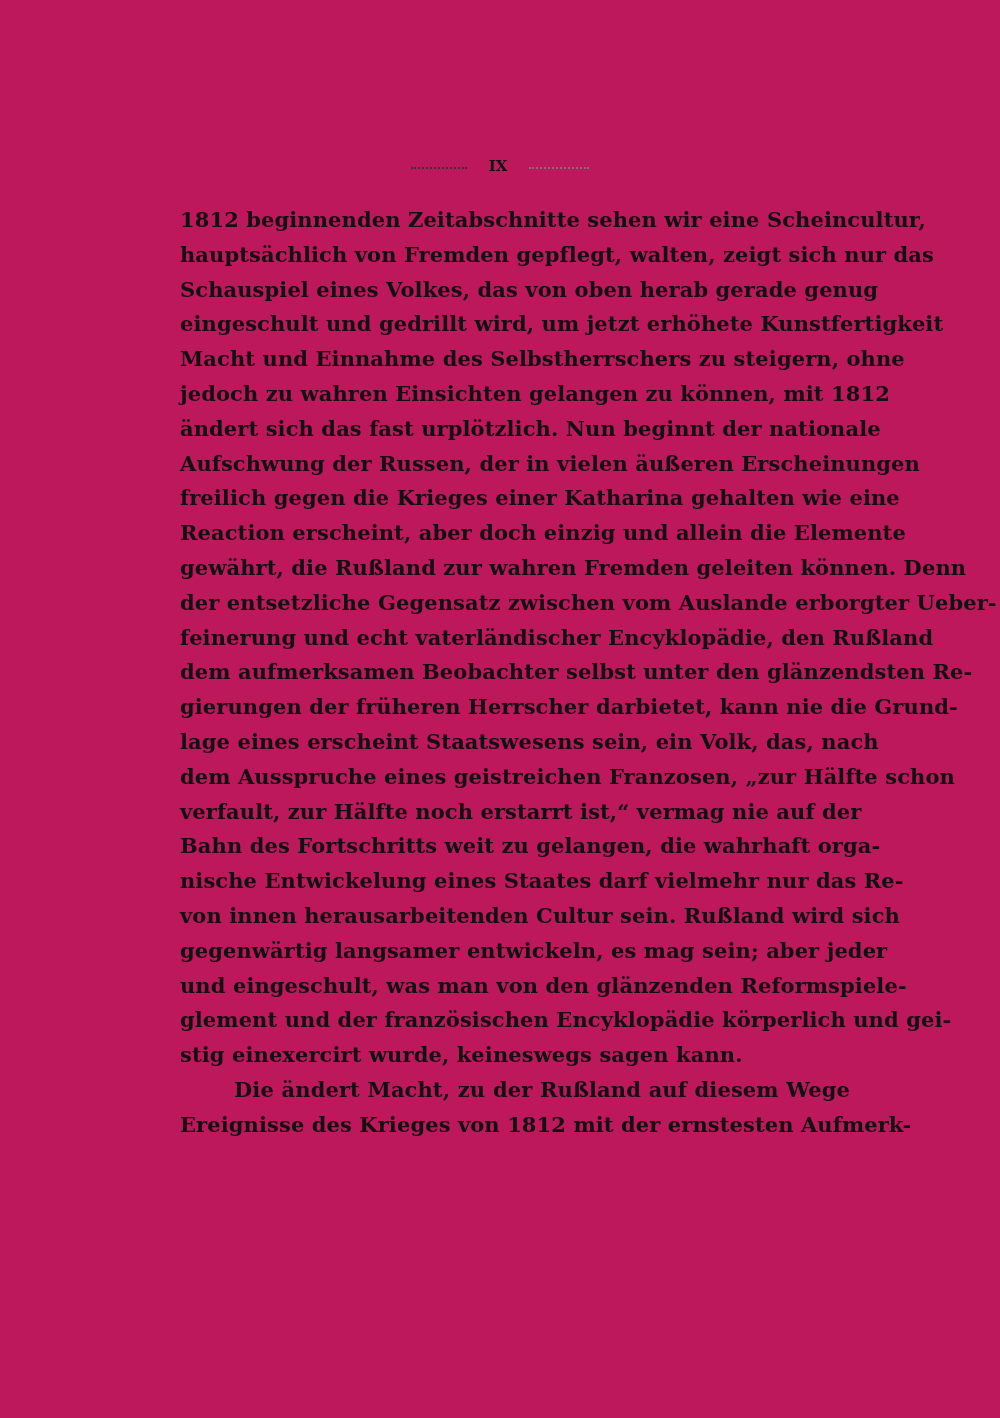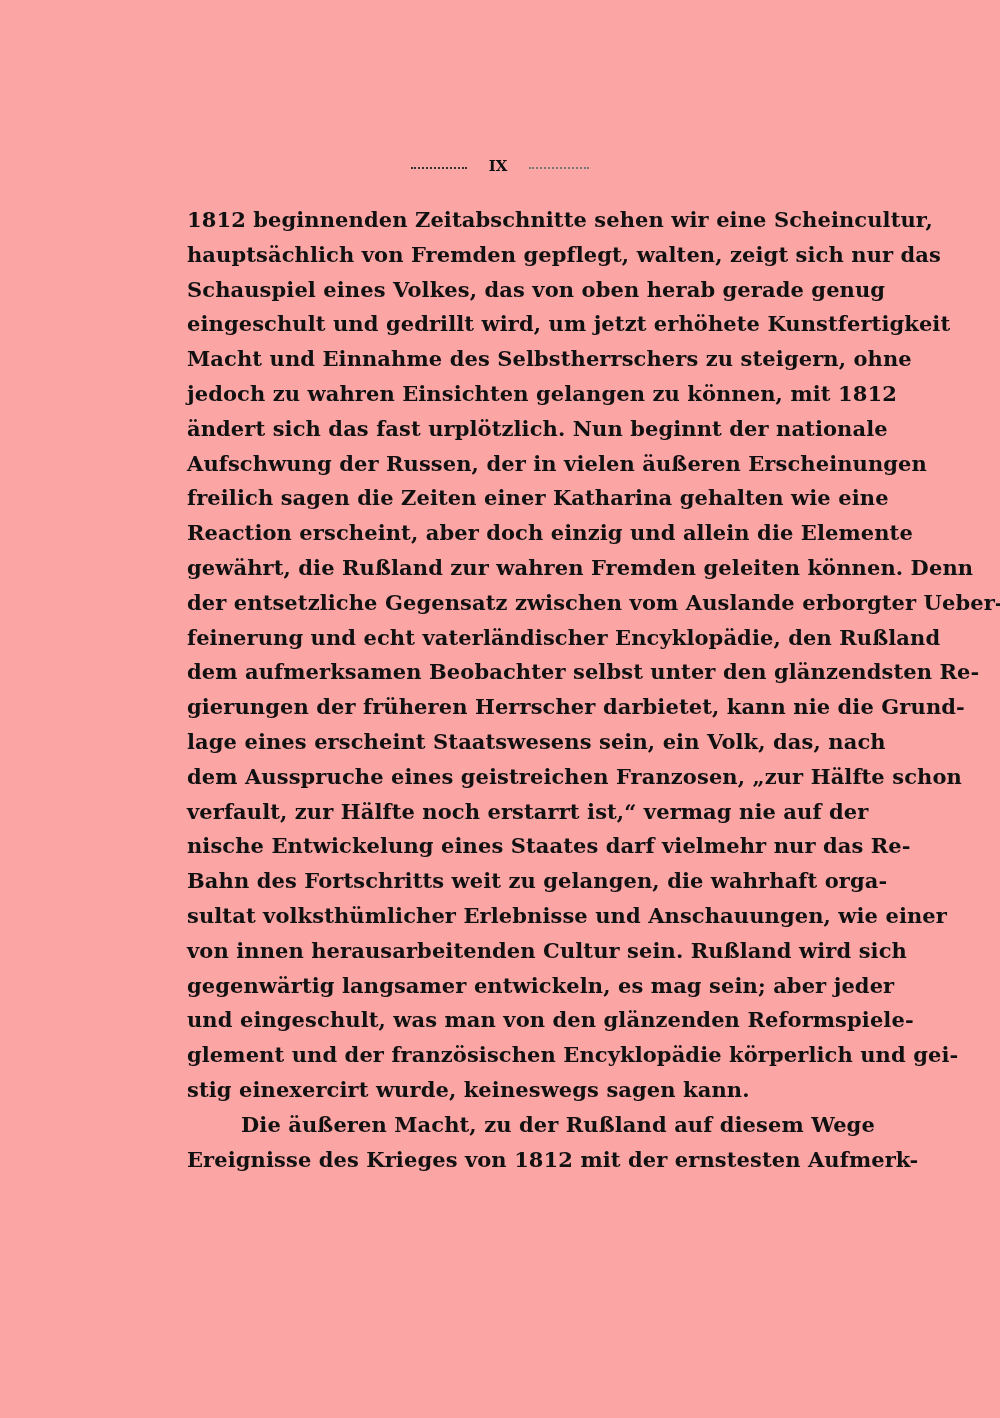--- a/index.html
+++ b/index.html
@@ -13,21 +13,21 @@
       position: relative;
       overflow: hidden;
       font-family: "DejaVu Serif", "Liberation Serif", serif;
       color: #111111;
     }
     .page {
       position: absolute;
       left: 0; top: 0;
       width: 1000px;
       height: 1418px;
-      background: #fca5a5;
+      background: #be185d;
     }
     .running-head {
       position: absolute;
       top: 156px;
       left: 0;
       width: 1000px;
       height: 20px;
       display: flex;
       justify-content: center;
       align-items: center;
@@ -47,21 +47,21 @@
     }
     .page-number {
       font-family: "DejaVu Serif", serif;
       font-weight: bold;
       font-size: 15px;
       letter-spacing: 0px;
       color: #111;
     }
     .body-text {
       position: absolute;
-      left: 187px;
+      left: 180px;
       top: 203px;
       width: 670px;
     }
     .line {
       height: 34.8px;
       line-height: 34.8px;
       font-size: 21px;
       font-weight: bold;
       white-space: nowrap;
       text-align: justify;
@@ -89,38 +89,37 @@
   <div class="body-text">
     <div>
       <div class="line">1812 beginnenden Zeitabschnitte sehen wir eine Scheincultur,</div>
       <div class="line">hauptsächlich von Fremden gepflegt, walten, zeigt sich nur das</div>
       <div class="line">Schauspiel eines Volkes, das von oben herab gerade genug</div>
       <div class="line">eingeschult und gedrillt wird, um jetzt erhöhete Kunstfertigkeit</div>
       <div class="line">Macht und Einnahme des Selbstherrschers zu steigern, ohne</div>
       <div class="line">jedoch zu wahren Einsichten gelangen zu können, mit 1812</div>
       <div class="line">ändert sich das fast urplötzlich. Nun beginnt der nationale</div>
       <div class="line">Aufschwung der Russen, der in vielen äußeren Erscheinungen</div>
-      <div class="line">freilich sagen die Zeiten einer Katharina gehalten wie eine</div>
+      <div class="line">freilich gegen die Krieges einer Katharina gehalten wie eine</div>
       <div class="line">Reaction erscheint, aber doch einzig und allein die Elemente</div>
       <div class="line">gewährt, die Rußland zur wahren Fremden geleiten können. Denn</div>
       <div class="line">der entsetzliche Gegensatz zwischen vom Auslande erborgter Ueber-</div>
       <div class="line">feinerung und echt vaterländischer Encyklopädie, den Rußland</div>
       <div class="line">dem aufmerksamen Beobachter selbst unter den glänzendsten Re-</div>
       <div class="line">gierungen der früheren Herrscher darbietet, kann nie die Grund-</div>
       <div class="line">lage eines erscheint Staatswesens sein, ein Volk, das, nach</div>
       <div class="line">dem Ausspruche eines geistreichen Franzosen, „zur Hälfte schon</div>
       <div class="line">verfault, zur Hälfte noch erstarrt ist,“ vermag nie auf der</div>
+      <div class="line">Bahn des Fortschritts weit zu gelangen, die wahrhaft orga-</div>
       <div class="line">nische Entwickelung eines Staates darf vielmehr nur das Re-</div>
-      <div class="line">Bahn des Fortschritts weit zu gelangen, die wahrhaft orga-</div>
-      <div class="line">sultat volksthümlicher Erlebnisse und Anschauungen, wie einer</div>
       <div class="line">von innen herausarbeitenden Cultur sein. Rußland wird sich</div>
       <div class="line">gegenwärtig langsamer entwickeln, es mag sein; aber jeder</div>
       <div class="line">und eingeschult, was man von den glänzenden Reformspiele-</div>
       <div class="line">glement und der französischen Encyklopädie körperlich und gei-</div>
       <div class="line last">stig einexercirt wurde, keineswegs sagen kann.</div>
     </div>
     <div>
-      <div class="line indent">Die äußeren Macht, zu der Rußland auf diesem Wege</div>
+      <div class="line indent">Die ändert Macht, zu der Rußland auf diesem Wege</div>
       <div class="line">Ereignisse des Krieges von 1812 mit der ernstesten Aufmerk-</div>
     </div>
   </div>
 
 </div>
 
 </body></html>

